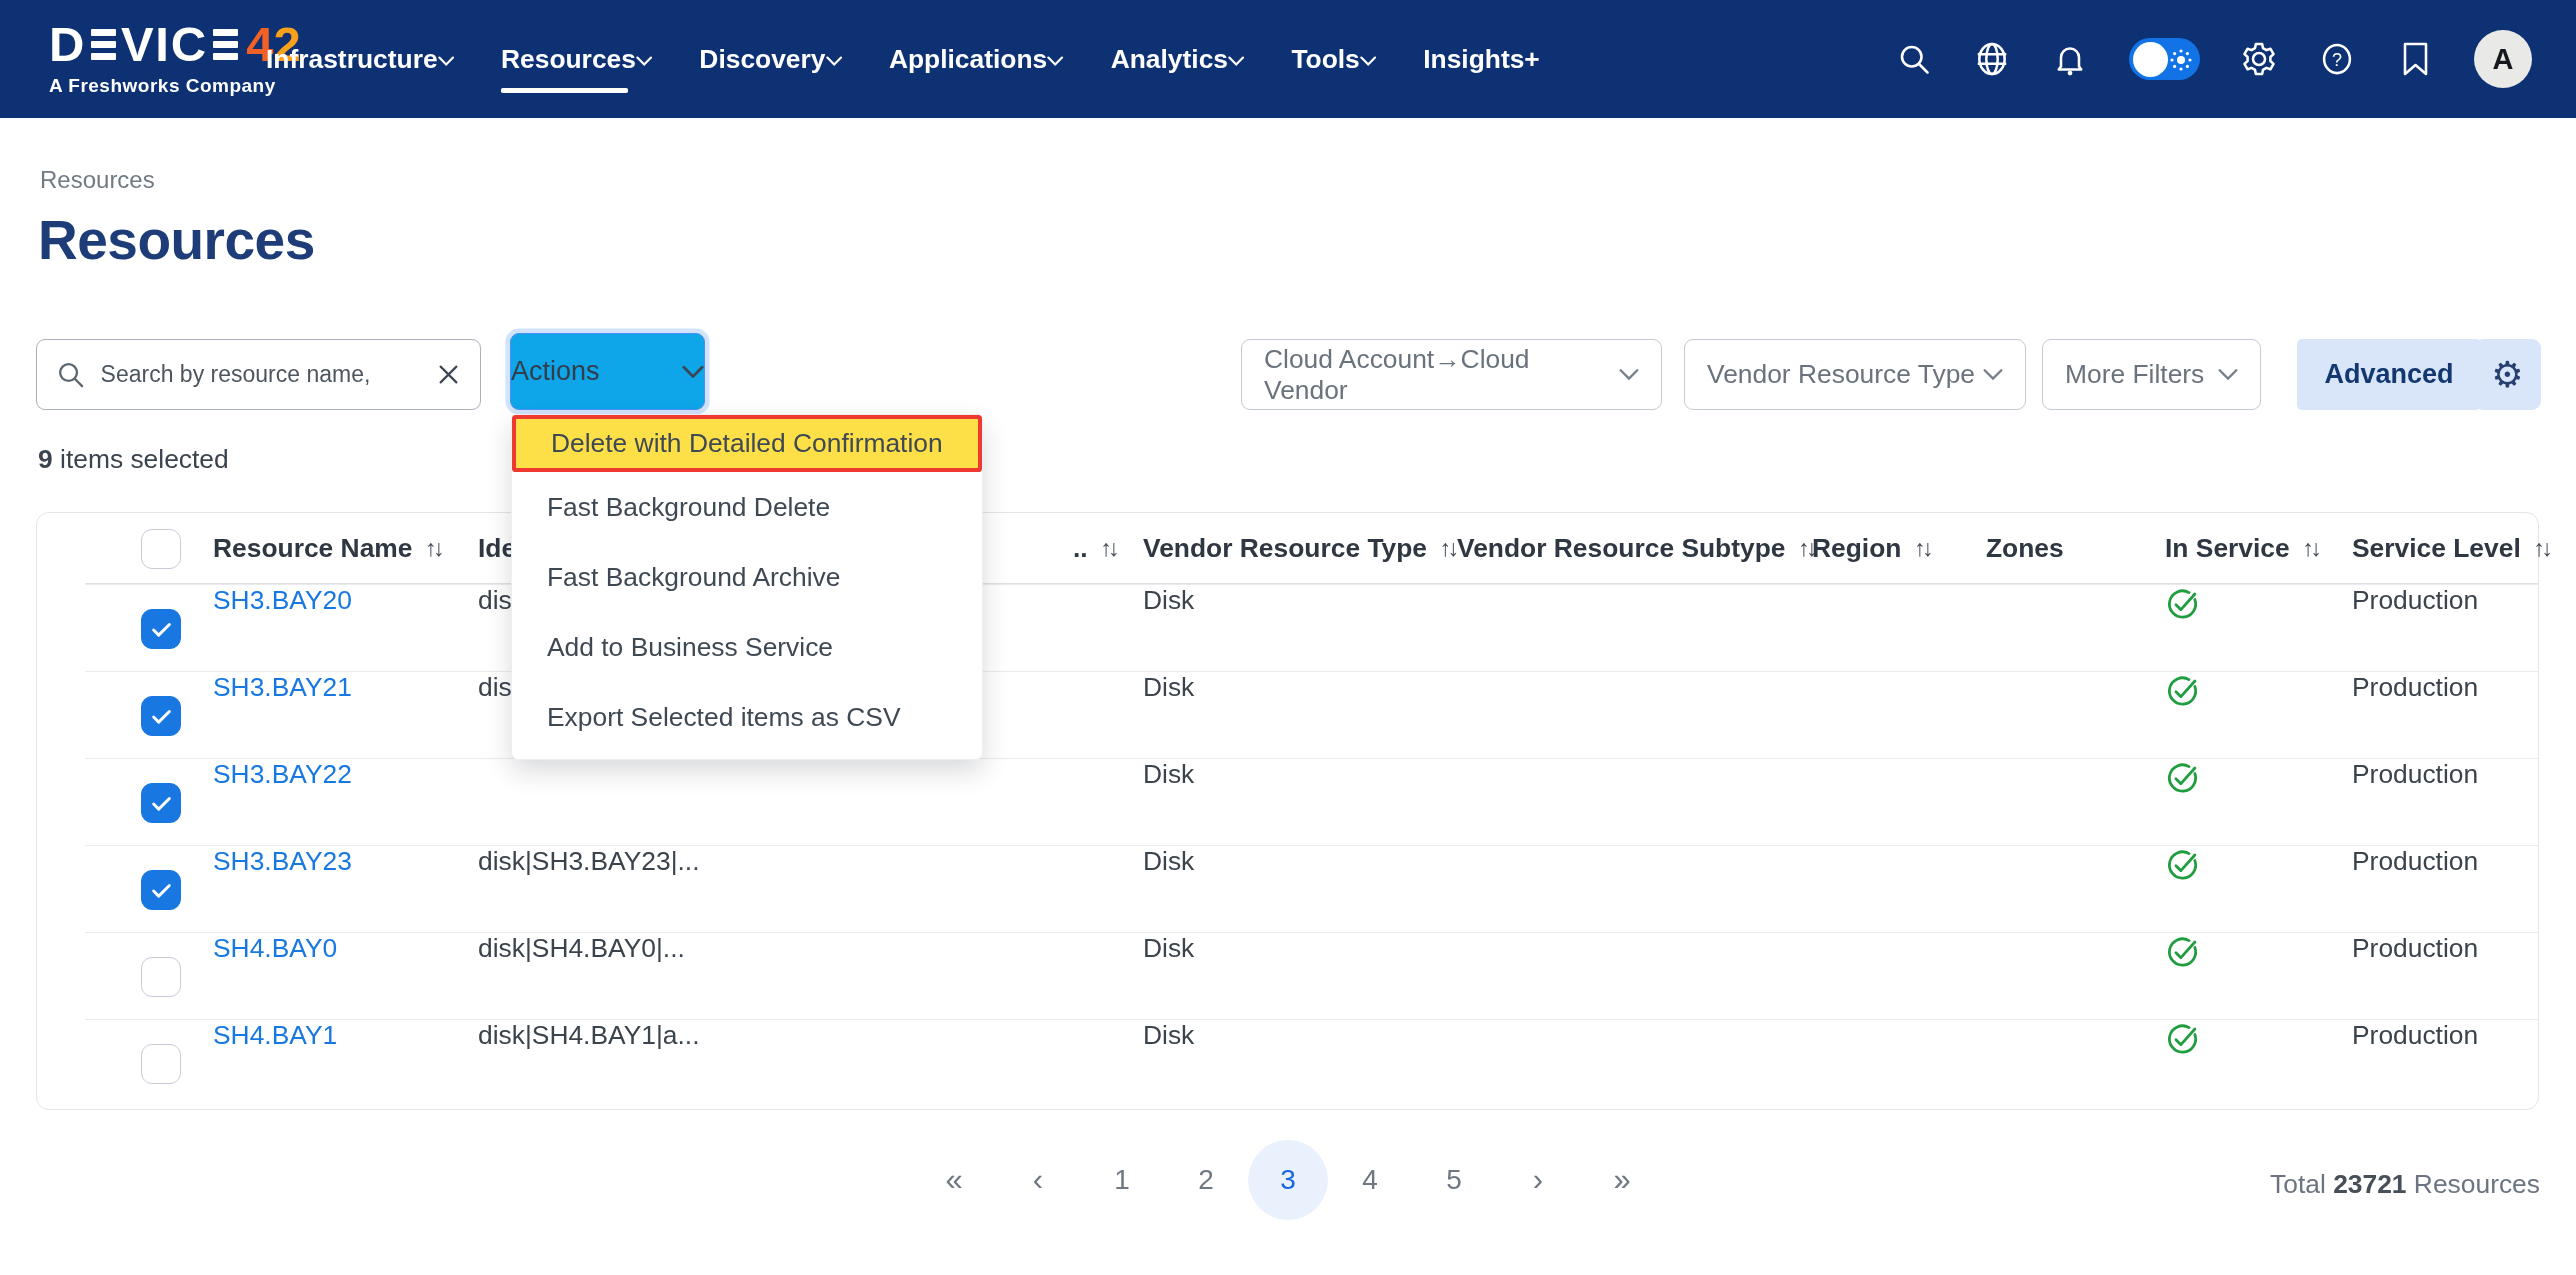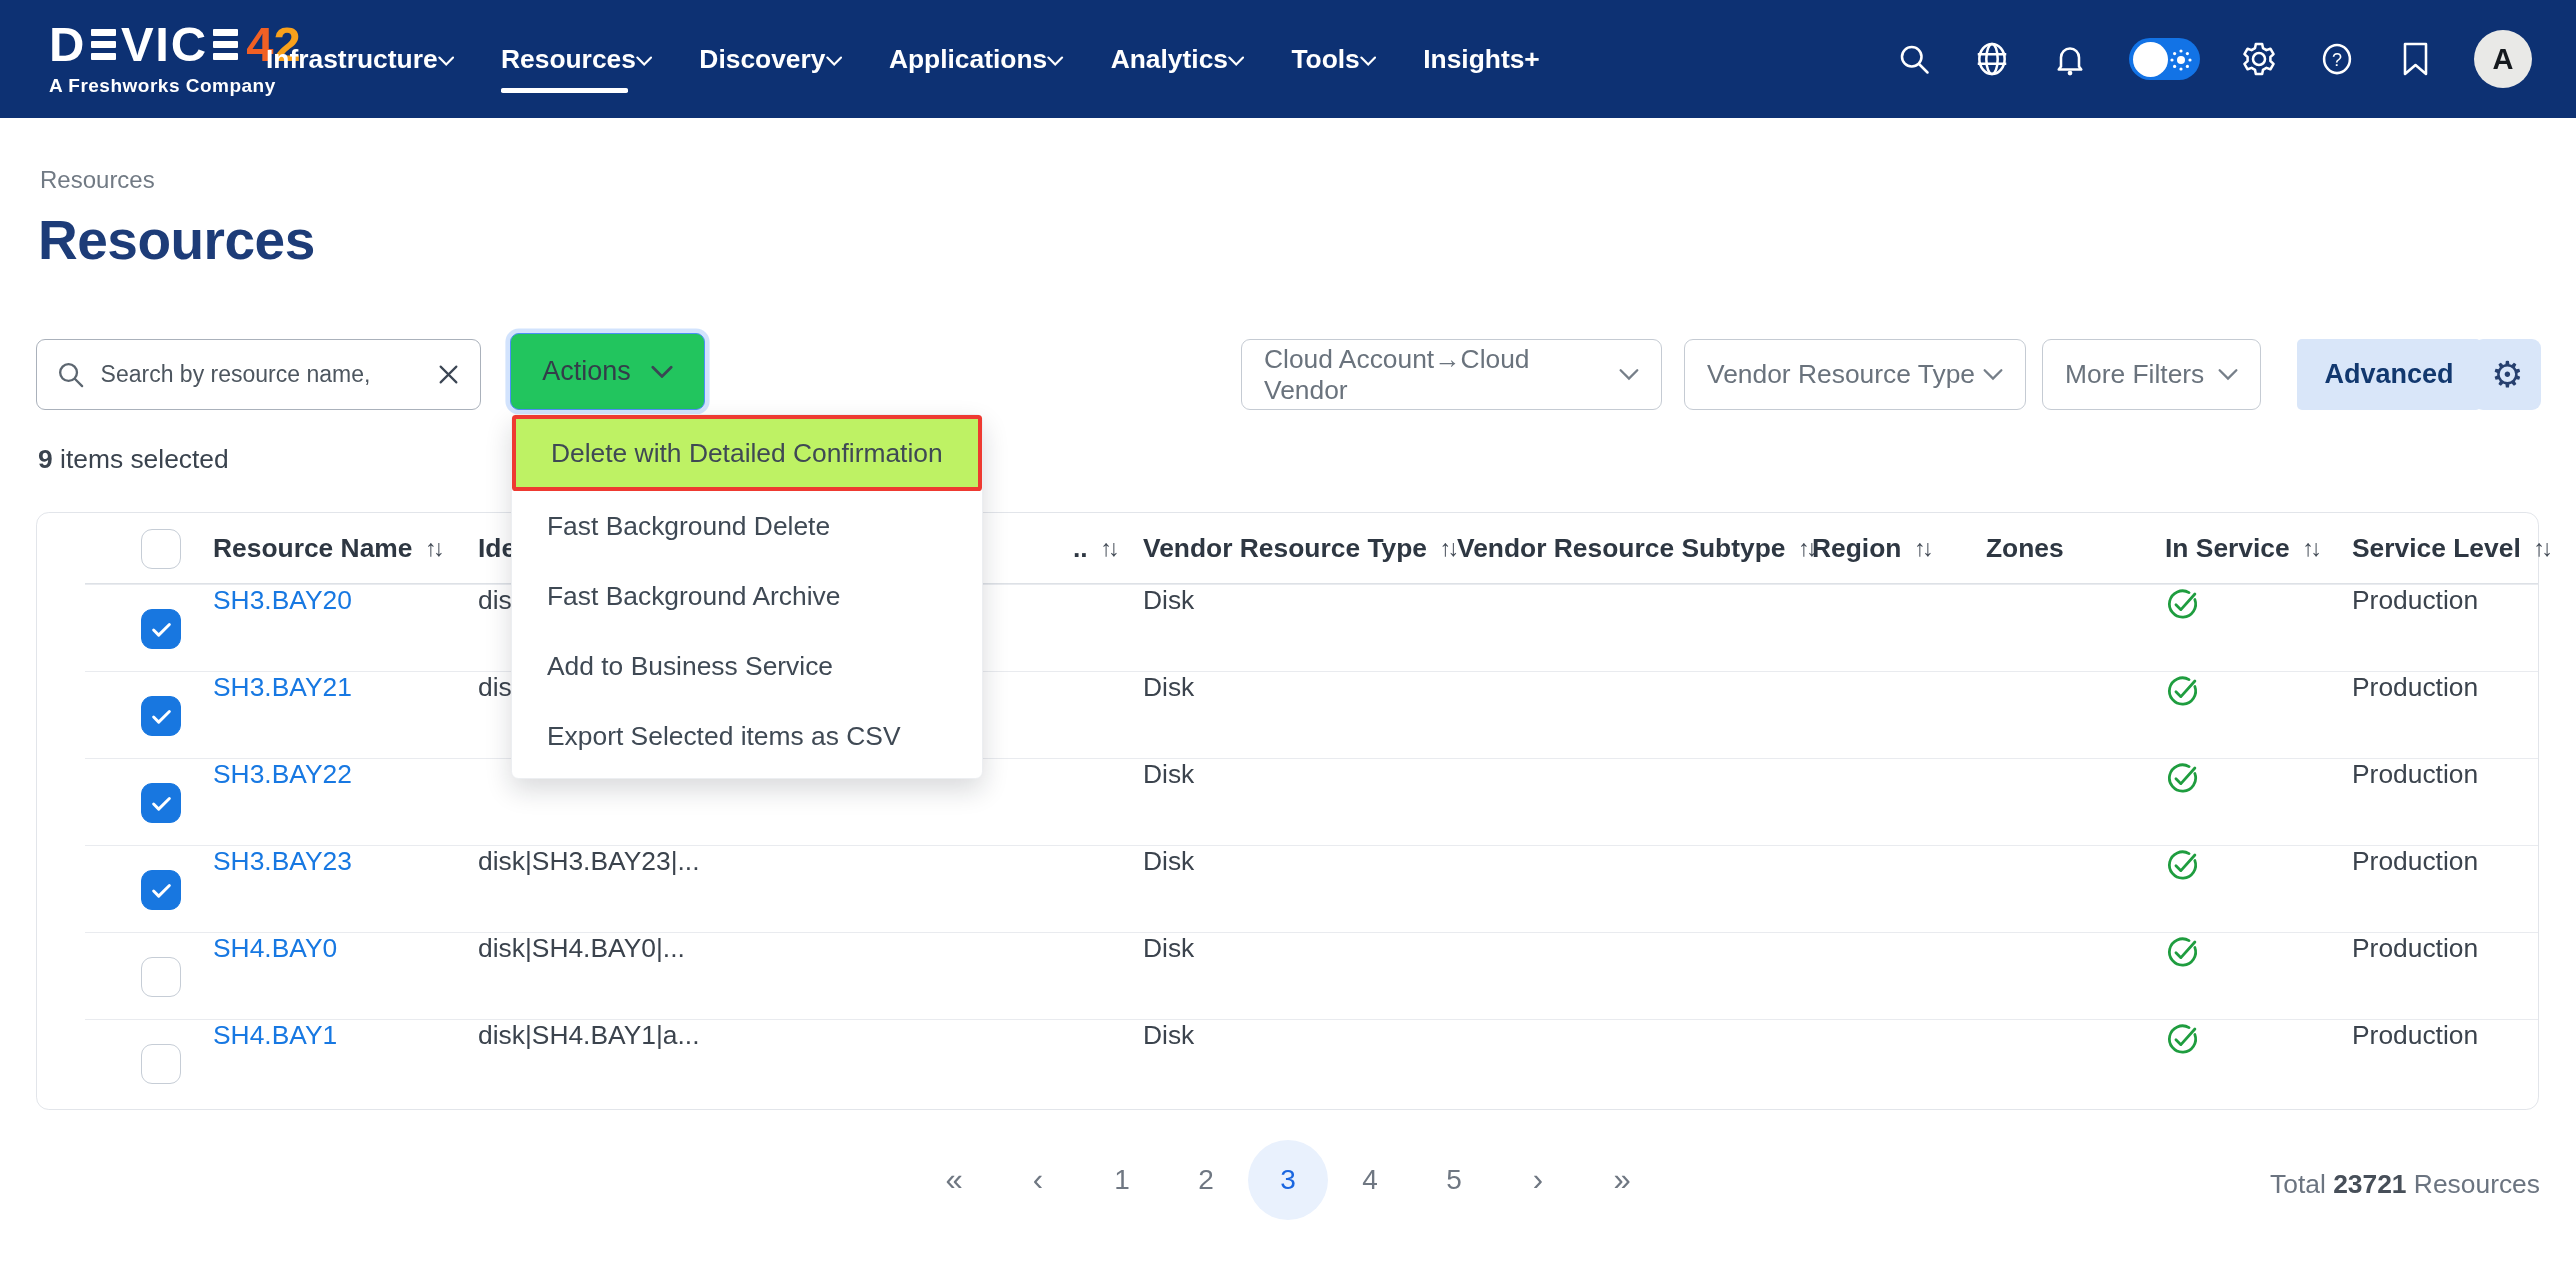--- a/index.html
+++ b/index.html
@@ -50,23 +50,23 @@
     border:1.8px solid #aab1bb; border-radius:9px; background:#fff;
     display:flex; align-items:center; padding:0 18px; gap:14.6px;
   }
   .searchbox input {
     border:none; outline:none; flex:1; font-size:23px; color:#4d565f; font-family:"Liberation Sans",sans-serif; min-width:0;
   }
   .searchbox input::placeholder { color:#4d565f; opacity:1; }
 
   .actions-btn {
     position:absolute; left:510px; top:333px; width:195px; height:77px;
-    background:#22c55e; border:1.8px solid #4c8ef7; border-radius:9px;
+    background:#0ea5e9; border:1.8px solid #4c8ef7; border-radius:9px;
     box-shadow:0 0 0 4.6px rgba(76,142,247,0.25);
-    display:flex; align-items:center; justify-content:center; gap:20px;
+    display:flex; align-items:center; justify-content:space-between; gap:20px;
     font-size:27px; color:#333d49; cursor:pointer;
   }
 
   .filterbox {
     position:absolute; top:339px; height:71px; background:#fff;
     border:1.8px solid #c5cbd3; border-radius:9px;
     display:flex; align-items:center; justify-content:space-between;
     padding:0 22px; font-size:26.4px; color:#6a737d; cursor:pointer;
   }
   .f1 { left:1241px; width:421px; }
@@ -131,21 +131,21 @@
   .dropdown {
     position:absolute; left:511px; top:414px; width:472px; z-index:50;
     background:#ffffff; border-radius:7.3px; border:0.9px solid #eceef1;
     box-shadow:0 11px 27px rgba(16,24,40,0.16); padding-bottom:7.3px;
   }
   .dd-item {
     height:70px; display:flex; align-items:center; padding-left:35px;
     font-size:26.4px; color:#3f4954; cursor:pointer; background:#fff; white-space:nowrap;
   }
   .dd-item.highlighted {
-    height:76px; background:#bef264; border:4.6px solid #ee3a31; border-radius:3.6px; 
+    height:57px; background:#fde047; border:4.6px solid #ee3a31; border-radius:3.6px; 
   }
 
   
   .pagination {
     position:absolute; top:1140px; left:50%; transform:translateX(-50%);
     display:flex; align-items:center;
   }
   .pg { width:84px; height:80px; display:flex; align-items:center; justify-content:center;
         font-size:28px; color:#6f7782; cursor:pointer; }
   .pg.arrow { font-size:31px; }

